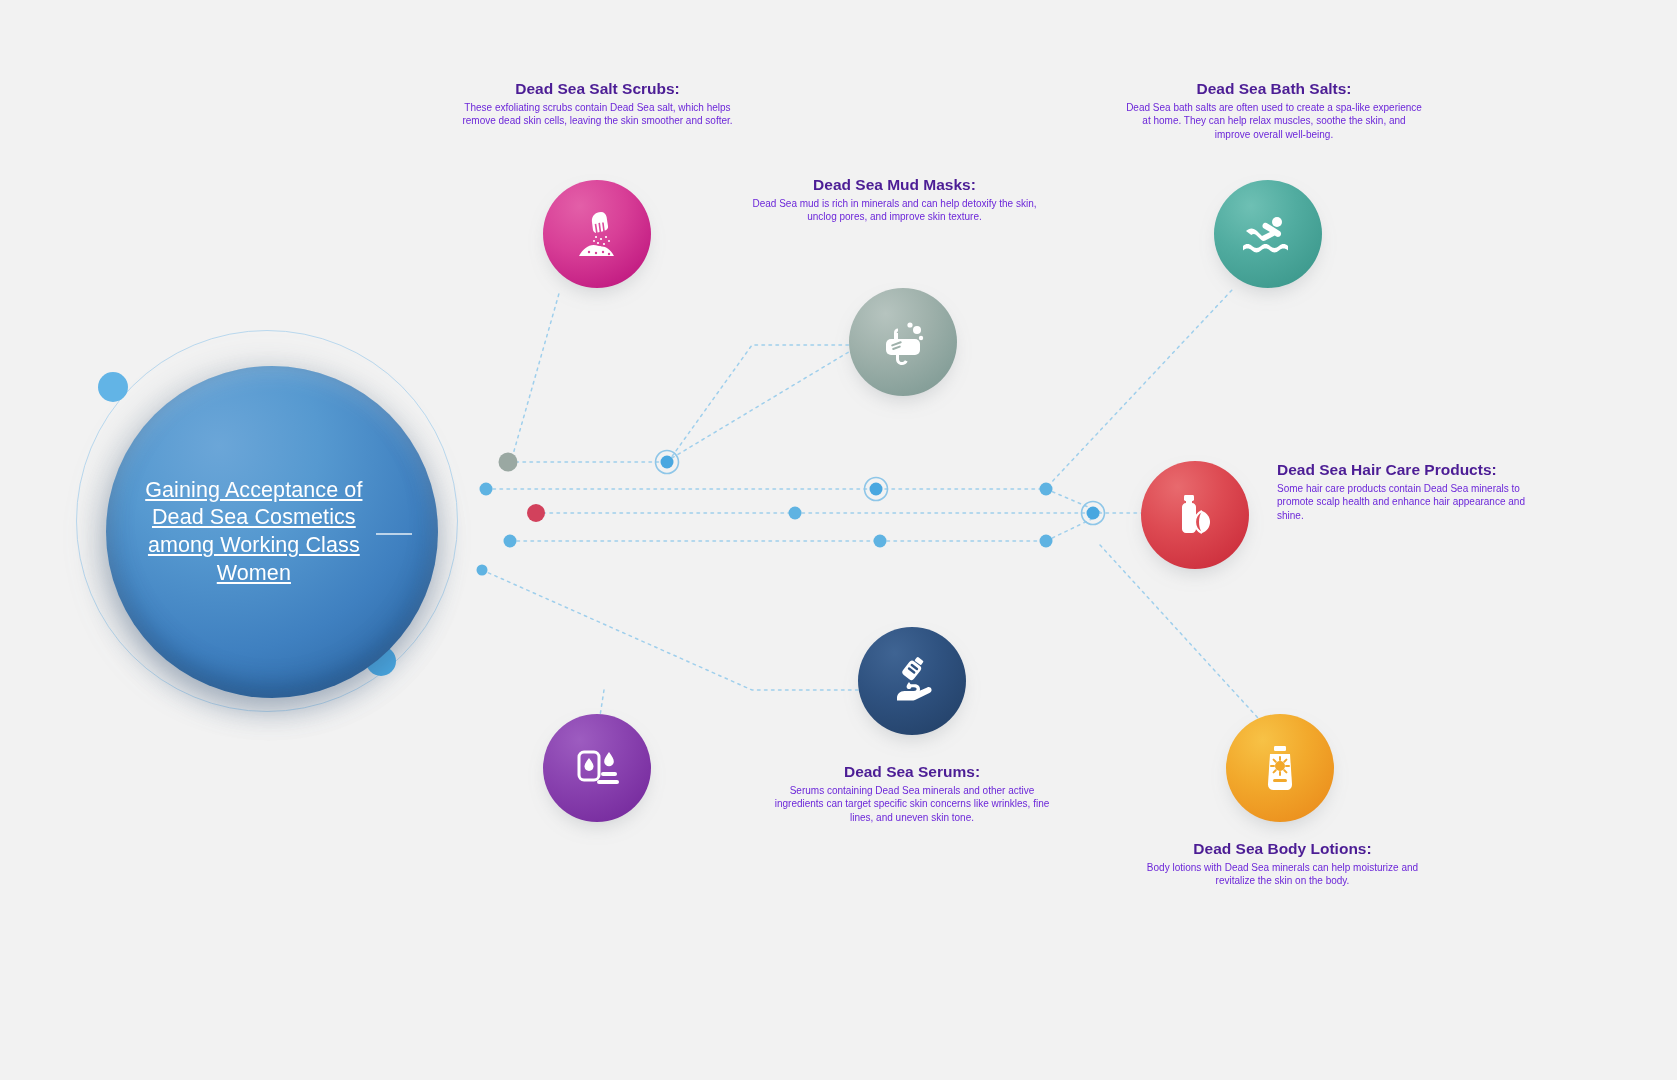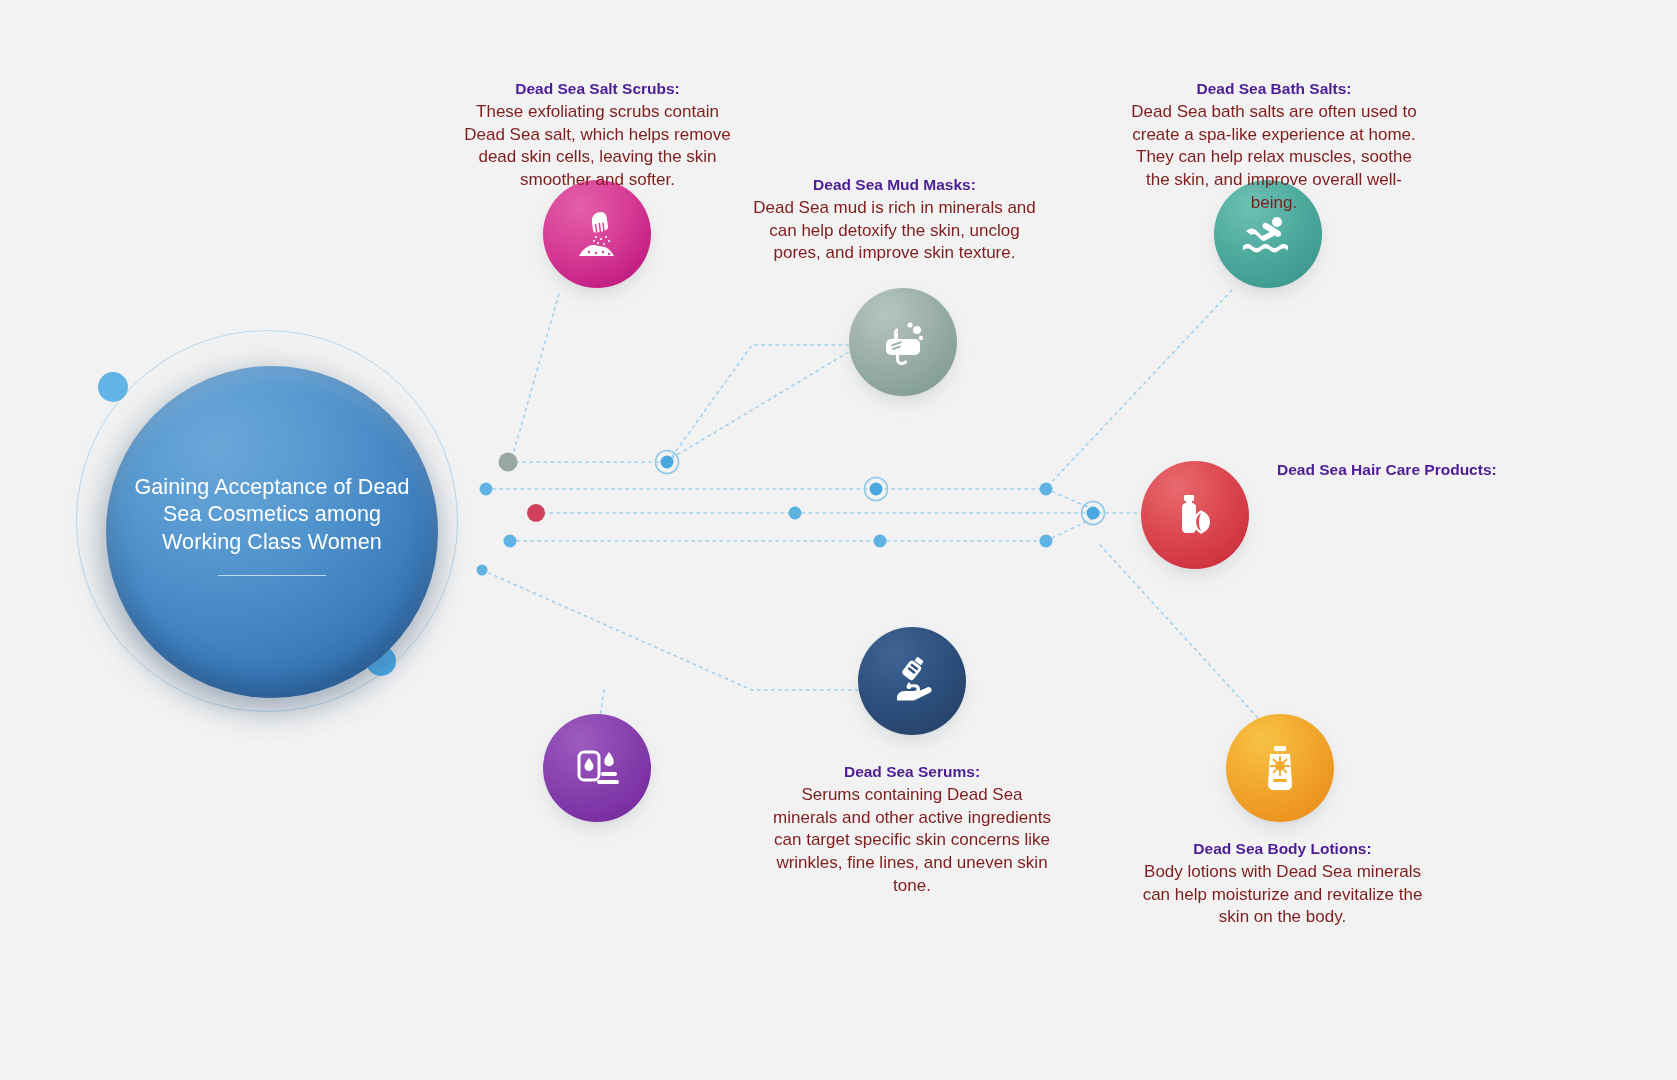--- a/index.html
+++ b/index.html
@@ -24,22 +24,22 @@
     position: absolute; left: 26px; top: 42px; width: 330px; height: 330px;
     border-radius: 50%; background: rgba(90,110,130,0.28); filter: blur(18px);
   }
   .hub-circle {
     position: absolute; left: 30px; top: 36px; width: 332px; height: 332px;
     border-radius: 50%;
     background:
       radial-gradient(circle at 34% 24%, #6ba6d8 0%, #5699d0 30%, #3f80c0 62%, #2f6aa8 86%, #2a5f99 100%);
     box-shadow: inset 0 -10px 26px rgba(20,55,95,0.45), inset 0 8px 20px rgba(255,255,255,0.22),
                 0 14px 28px rgba(50,80,120,0.30);
-    display: flex; flex-direction: column; align-items: center; justify-content: center;
-    padding: 0 26px; text-align: center; color: #fff;
+    display: flex; flex-direction: row; align-items: center; justify-content: center;
+    padding: 0 26px; text-align: center; color: #fff; text-decoration: underline;
   }
   .hub-title { font-size: 21.5px; line-height: 1.28; font-weight: 400; letter-spacing: .1px; }
   .hub-sep { width: 108px; height: 1.5px; background: rgba(255,255,255,0.65); margin: 18px 0 14px; }
   .hub-body { font-size: 13.2px; line-height: 1.38; font-weight: 400; color: #f2f7fc; }
 
   .dot-a { position: absolute; left: 22px; top: 42px; width: 30px; height: 30px; border-radius: 50%;
            background: #62b4e6; }
   .dot-b { position: absolute; left: 290px; top: 316px; width: 30px; height: 30px; border-radius: 50%;
            background: #49a7e0; }
 
@@ -62,21 +62,21 @@
   .n-moist   { left: 543px; top: 714px; width: 108px; height: 108px;
     background: radial-gradient(circle at 34% 24%, #9d5cc0 0%, #8a43b0 42%, #7a2fa1 78%, #702a95 100%); }
   .n-serum   { left: 858px; top: 627px; width: 108px; height: 108px;
     background: radial-gradient(circle at 34% 24%, #3f6493 0%, #2f5280 42%, #26456e 78%, #213e64 100%); }
   .n-lotion  { left: 1226px; top: 714px; width: 108px; height: 108px;
     background: radial-gradient(circle at 34% 24%, #f7c246 0%, #f2a92c 42%, #ec921f 80%, #e8891c 100%); }
 
   
   .blk { position: absolute; }
   .blk .ttl { font-size: 15.5px; font-weight: 700; color: #4c1d95; line-height: 1.3; }
-  .blk .bdy { font-size: 17px; color: #7f1d1d; line-height: 1.33; margin-top: 2px; }
+  .blk .bdy { font-size: 10px; color: #6d28d9; line-height: 1.33; margin-top: 2px; }
   .c { text-align: center; }
   .l { text-align: left; }
 
   .b-scrub  { left: 455px; top: 79px; width: 285px; }
   .b-mud    { left: 752px; top: 175px; width: 285px; }
   .b-bath   { left: 1124px; top: 79px; width: 300px; }
   .b-hair   { left: 1277px; top: 460px; width: 260px; }
   .b-moist  { left: 458px; top: 839px; width: 280px; }
   .b-serum  { left: 772px; top: 762px; width: 280px; }
   .b-lotion { left: 1140px; top: 839px; width: 285px; }
@@ -263,20 +263,21 @@
     <div class="bdy">Dead Sea bath salts are often used to create a spa-like experience at home. They can help relax muscles, soothe the skin, and improve overall well-being.</div>
   </div>
 
   <div class="blk b-mud c">
     <div class="ttl">Dead Sea Mud Masks:</div>
     <div class="bdy">Dead Sea mud is rich in minerals and can help detoxify the skin, unclog pores, and improve skin texture.</div>
   </div>
 
   <div class="blk b-hair l">
     <div class="ttl">Dead Sea Hair Care Products:</div>
+    <div class="bdy">Some hair care products contain Dead Sea minerals to promote scalp health and enhance hair appearance and shine.</div>
   </div>
 
 
   <div class="blk b-lotion c">
     <div class="ttl">Dead Sea Body Lotions:</div>
     <div class="bdy">Body lotions with Dead Sea minerals can help moisturize and revitalize the skin on the body.</div>
   </div>
 
   <div class="blk b-serum c">
     <div class="ttl">Dead Sea Serums:</div>

